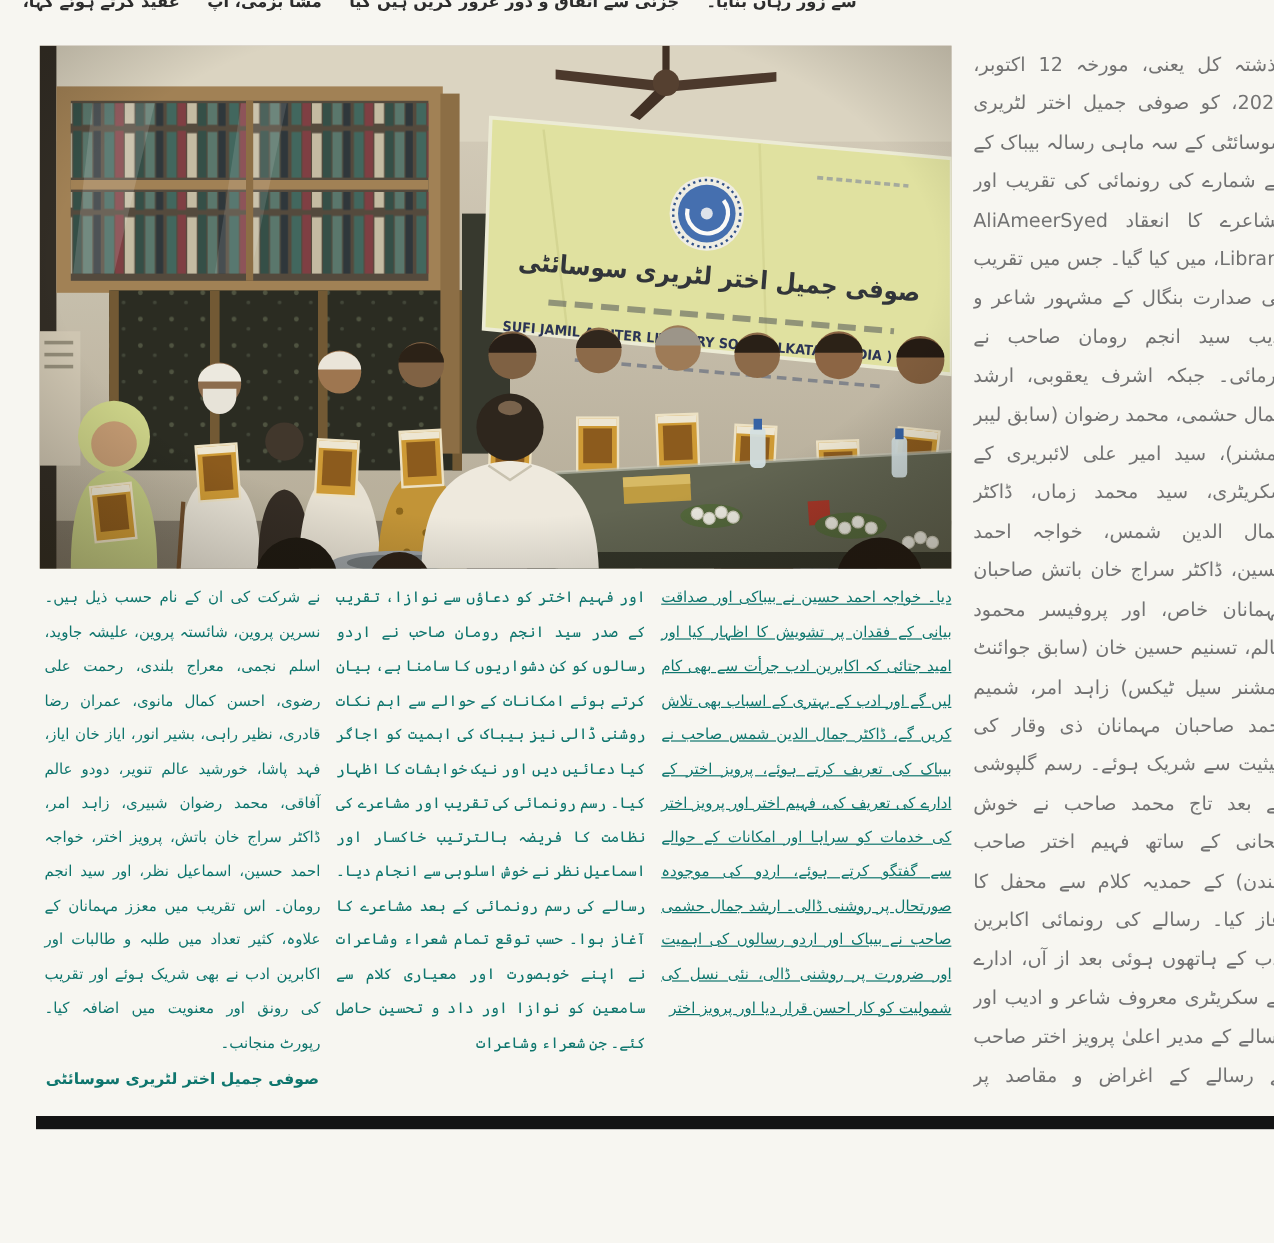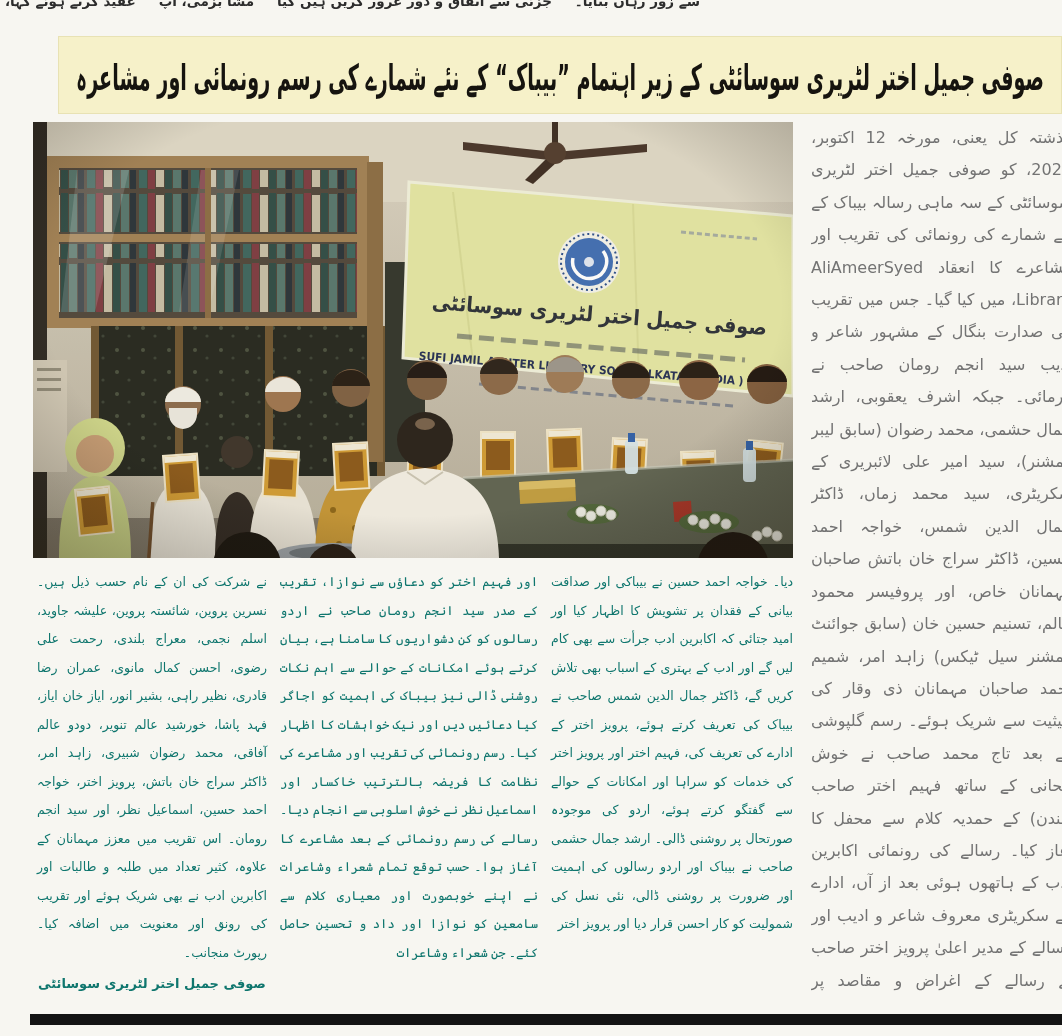--- a/index.html
+++ b/index.html
@@ -2,21 +2,21 @@
 <html><head>
 <meta charset="utf-8">
 <style>
   html,body{margin:0;padding:0;background:#d8d6d0;}
   .page{
     position:relative;width:1062px;height:1036px;margin:0 auto;
     background:#f7f6f1;overflow:hidden;
     font-family:"DejaVu Sans",sans-serif;color:#1c1c1c;
   }
   
-  .top-strip{height:30px;overflow:hidden;}
+  .top-strip{height:30px;overflow:hidden;margin-left:14px;}
   .top-strip .t{
     margin:-7px 0 0 70px;width:630px;text-align:center;
     direction:rtl;font-weight:bold;font-size:13.5px;color:#2d2d2d;
     white-space:nowrap;letter-spacing:.5px;
   }
   
   .headline{
     margin:6px 0 0 58px;width:1004px;height:78px;background:#f6f1c9;
     display:flex;align-items:center;justify-content:center;overflow:hidden;
     box-shadow:inset 0 0 0 1px #e8e2b4;
@@ -30,45 +30,40 @@
   .photo{width:760px;height:436px;background:#b9b2a2;overflow:hidden;}
   .photo svg{display:block;}
   
   .bottom-cols{
     display:flex;direction:rtl;gap:13px;margin-top:10px;height:430px;overflow:hidden;
   }
   .col{
     text-align:justify;direction:rtl;font-size:12.5px;line-height:28.5px;
     color:#0f766e;
   }
-  .col-2{width:242px;}
+  .col-2{width:242px;text-decoration:underline;}
   .col-3{width:258px;font-family:Liberation Serif, serif;}
   .col-4{width:230px;}
   .signature{font-weight:bold;text-align:center;margin-top:3px;font-size:13px;}
   
   .tall-col{
     flex:0 0 261px;width:261px;margin-left:18px;direction:rtl;text-align:justify;
     font-size:16px;line-height:32.4px;height:878px;overflow:hidden;color:#737373;
   }
   .rule{height:11px;background:#141414;margin:14px 0 0 30px;width:1032px;}
 </style>
 </head>
 <body>
 
 <div class="page">
 
   <div class="top-strip">
     <div class="t" lang="ur" dir="rtl">سے زور رہاں بنایا۔   جزئی سے اتفاق و دور غرور کریں ہیں کیا   مشا بزمی، آپ   عقید کرتے ہوئے کہا،</div>
   </div>
 
-  <div class="headline">
-    <svg width="1000" height="78" viewBox="0 0 1000 78">
-      <text x="500" y="54" text-anchor="middle" font-size="36" textLength="968" lengthAdjust="spacingAndGlyphs">صوفی جمیل اختر لٹریری سوسائٹی کے زیر اہتمام ”بیباک“ کے نئے شمارے کی رسم رونمائی اور مشاعرہ</text>
-    </svg>
-  </div>
 
   <div class="content">
     <div class="main-left">
 
       <div class="photo">
         <svg viewBox="0 0 760 436" width="760" height="436">
           <defs>
             <linearGradient id="wallg" x1="0" y1="0" x2="0" y2="1">
               <stop offset="0" stop-color="#d9d3c3"></stop>
                 <stop offset="1" stop-color="#b3ac9a"></stop>

